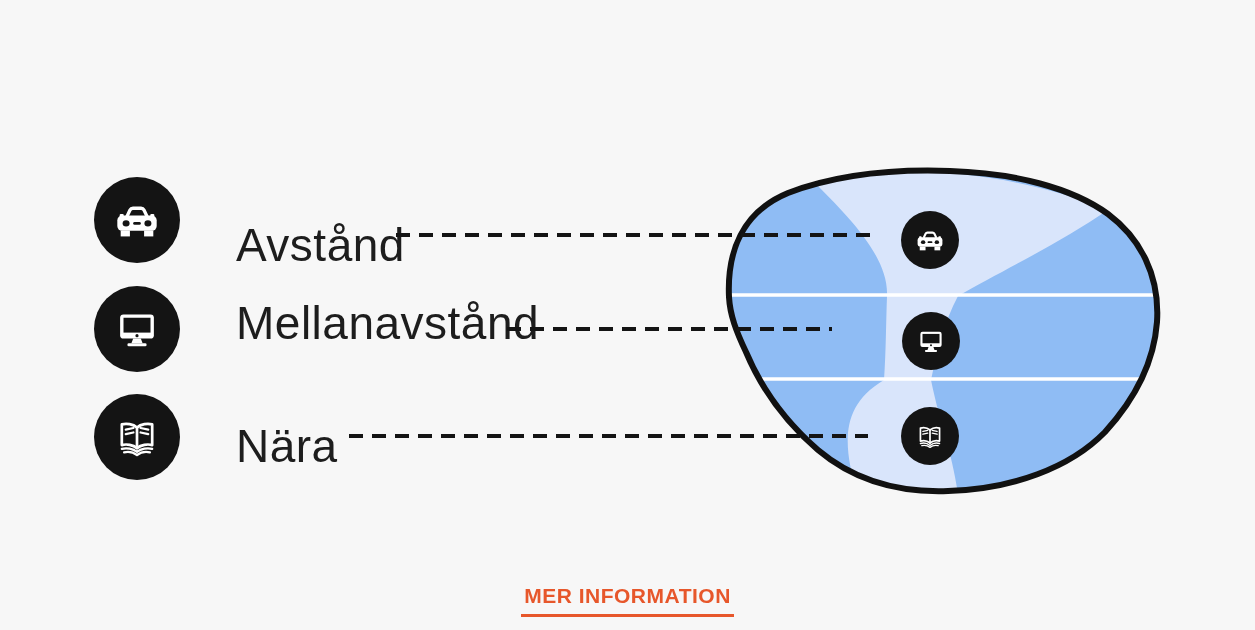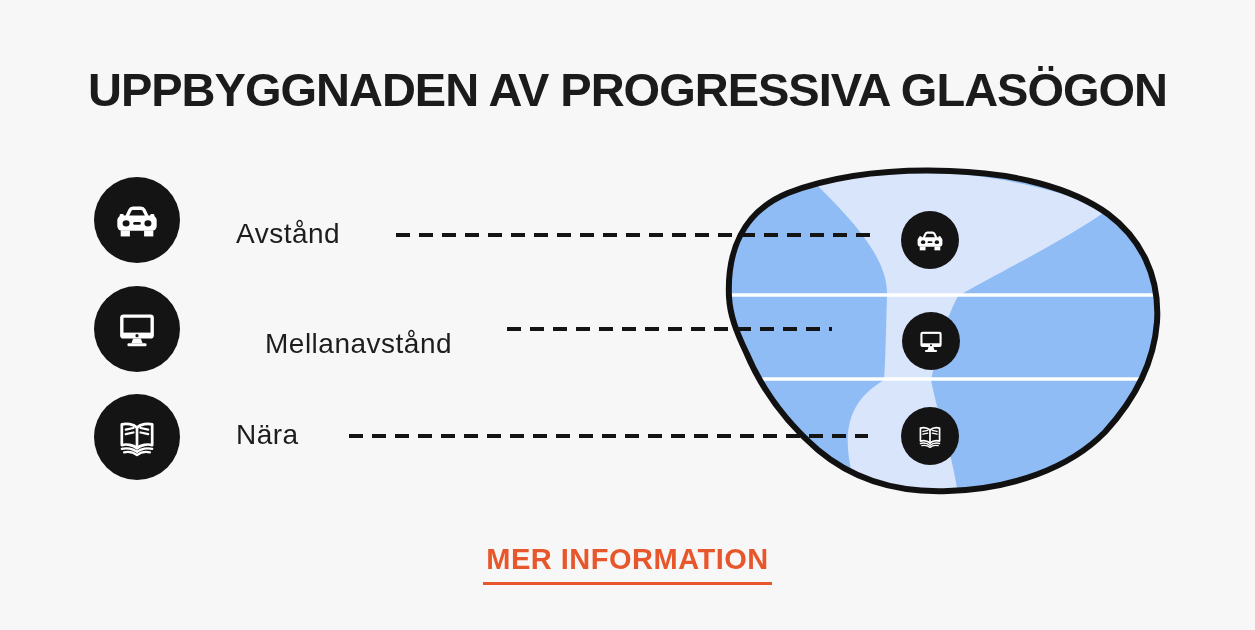--- a/index.html
+++ b/index.html
@@ -18,38 +18,38 @@
   .lens-svg{position:absolute;left:0;top:0;width:1255px;height:630px;}
 
   .icon-circle{
     position:absolute;left:94px;width:86px;height:86px;border-radius:50%;
     background:var(--ink);display:flex;align-items:center;justify-content:center;
   }
   .icon-circle svg{width:54px;height:54px;display:block;}
   .row1 .icon-circle{top:177px;} .row2 .icon-circle{top:286px;} .row3 .icon-circle{top:394px;}
 
   .row-label{
-    position:absolute;left:236px;font-size:28px;font-weight:300;color:#1D1D1D;
+    position:absolute;left:236px;font-size:46px;font-weight:300;color:#1D1D1D;
     letter-spacing:0.5px;white-space:nowrap;
   }
-  .row1 .row-label{top:218px;} .row2 .row-label{top:328px;margin-left:29px;} .row3 .row-label{top:419px;text-align:center;}
+  .row1 .row-label{top:218px;} .row2 .row-label{top:296px;} .row3 .row-label{top:419px;text-align:center;}
 
   .dash{
     position:absolute;height:4px;
     background:repeating-linear-gradient(to right,var(--ink) 0 14px,transparent 14px 23px);
   }
   .dash.d1{left:396px;top:233px;width:474px;}
   .dash.d2{left:507px;top:327px;width:325px;}
   .dash.d3{left:349px;top:434px;width:519px;}
 
   .more-link-wrap{position:absolute;left:0;right:0;top:543px;text-align:center;}
   .more-link{
-    display:inline-block;color:var(--accent);font-size:29px;font-weight:700;
+    display:inline-block;color:var(--accent);font-size:21px;font-weight:700;
     letter-spacing:0.5px;text-decoration:none;border-bottom:3px solid var(--accent);
-    padding:0 3px 6px;white-space:nowrap;
+    padding:0 3px 6px;white-space:nowrap;margin-top:41px;
   }
 
   .lens-fill{fill:var(--lensBlue);}
   .lens-corridor{fill:var(--corridorBlue);}
   .lens-divider{stroke:var(--divider);stroke-width:3.5;}
   .lens-outline{fill:none;stroke:#111111;stroke-width:6;}
   .zone-circle{fill:var(--ink);}
 </style>
 </head>
 <body>
@@ -84,21 +84,20 @@
           <path d="M14 21.4 L20.8 20" stroke-width="2"></path>
           <path d="M34 17.4 L27.2 16" stroke-width="2"></path>
           <path d="M34 21.4 L27.2 20" stroke-width="2"></path>
           <path d="M10.5 34.6 C14.5 33.4, 20.5 34.3, 24 37.3 C27.5 34.3, 33.5 33.4, 37.5 34.6" stroke-width="2"></path>
           <path d="M12.5 37.6 C16 36.8, 20.9 37.6, 24 40 C27.1 37.6, 32 36.8, 35.5 37.6" stroke-width="2"></path>
         </g>
       </symbol>
     </defs>
   </svg>
 
-  <h1 class="title">UPPBYGGNADEN AV PROGRESSIVA GLASÖGON</h1>
 
   <svg class="lens-svg" viewBox="0 0 1255 630">
     <defs>
       <clipPath id="lensClip">
         <path d="M729 297 C727 252, 742 212, 788 193 C838 174, 895 169, 950 171 C1015 173, 1072 188, 1108 214 C1140 238, 1160 275, 1157 322 C1154 362, 1136 398, 1105 432 C1070 468, 1012 489, 948 491 C893 493, 850 477, 818 450 C788 424, 762 390, 746 352 C736 331, 730 315, 729 297 Z"></path>
       </clipPath>
     </defs>
 
     <path class="lens-fill" d="M729 297 C727 252, 742 212, 788 193 C838 174, 895 169, 950 171 C1015 173, 1072 188, 1108 214 C1140 238, 1160 275, 1157 322 C1154 362, 1136 398, 1105 432 C1070 468, 1012 489, 948 491 C893 493, 850 477, 818 450 C788 424, 762 390, 746 352 C736 331, 730 315, 729 297 Z"></path>
 

